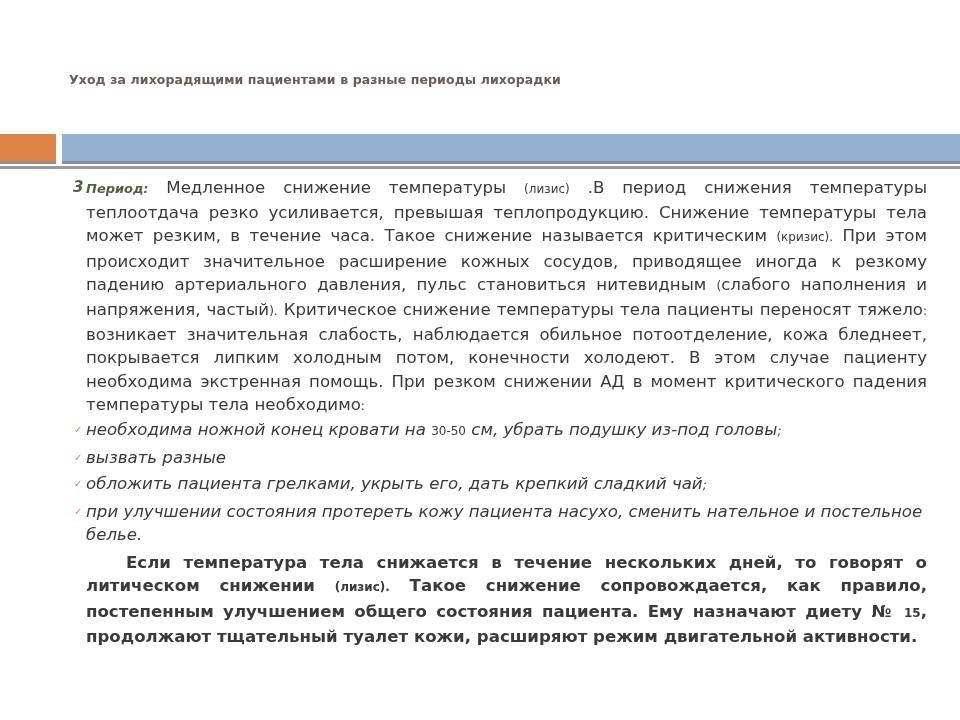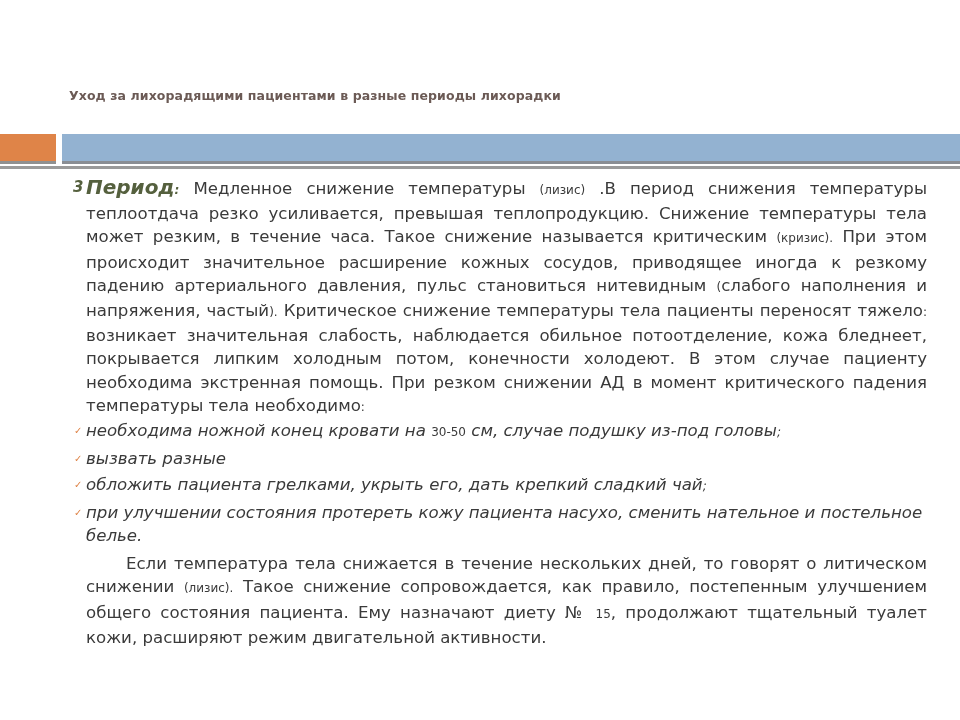--- a/index.html
+++ b/index.html
@@ -4,21 +4,21 @@
 <style>
   html, body { margin: 0; padding: 0; }
   body {
     width: 960px; height: 720px; overflow: hidden;
     background: #ffffff;
     font-family: "DejaVu Sans", sans-serif;
     color: #3a3a3a;
     position: relative;
   }
   .title {
-    position: absolute; left: 69px; top: 88px;
+    position: absolute; left: 69px; top: 72px;
     font-family: "DejaVu Sans", sans-serif;
     font-weight: bold; font-size: 12.5px;
     color: #6b5a55;
     letter-spacing: 0.1px;
   }
   .bar-orange {
     position: absolute; left: 0; top: 134px; width: 56px; height: 27px;
     background: #df8448;
     border-bottom: 3px solid #909090;
   }
@@ -38,51 +38,51 @@
     color: #3a3a3a;
   }
   .p1 { position: relative; margin: 0; }
   .num {
     position: absolute; left: -13px; top: 0;
     font-weight: bold; font-style: italic;
     color: #55603e; font-size: 15px;
   }
   .period {
     font-weight: bold; font-style: italic;
-    color: #55603e; font-size: 20px;
+    color: #55603e; font-size: 13px;
   }
   .small { font-size: 12px; }
   .checklist { list-style: none; margin: 0; padding: 0; }
   .check-item {
     position: relative; font-style: italic; text-align: left;
     line-height: 23px; margin-bottom: 3px;
   }
   .check-icon {
     position: absolute; left: -12px; top: 0;
     font-size: 10px; color: #df8448; font-style: normal;
   }
-  .p2 { margin: 5px 0 0 0; text-indent: 40px; line-height: 23.4px; }
+  .p2 { margin: 5px 0 0 0; text-indent: 40px; line-height: 23.4px; font-weight: bold; }
 </style>
 </head>
 <body>
 
 <div class="title">Уход за лихорадящими пациентами в разные периоды лихорадки</div>
 
 <div class="bar-orange"></div>
 <div class="bar-blue"></div>
 <div class="bar-line"></div>
 
 <div class="content">
   <p class="p1">
     <span class="num">3</span><span class="period">Период</span><span class="period small">:</span><span> Медленное снижение температуры </span><span class="small">(лизис)</span><span> .В период снижения температуры теплоотдача резко усиливается, превышая теплопродукцию. Снижение температуры тела может резким, в течение часа. Такое снижение называется критическим </span><span class="small">(кризис).</span><span> При этом происходит значительное расширение кожных сосудов, приводящее иногда к резкому падению артериального давления, пульс становиться нитевидным </span><span class="small">(</span><span>слабого наполнения и напряжения, частый</span><span class="small">).</span><span> Критическое снижение температуры тела пациенты переносят тяжело</span><span class="small">:</span><span> возникает значительная слабость, наблюдается обильное потоотделение, кожа бледнеет, покрывается липким холодным потом, конечности холодеют. В этом случае пациенту необходима экстренная помощь. При резком снижении АД в момент критического падения температуры тела необходимо</span><span class="small">:</span>
   </p>
 
   <ul class="checklist">
     <li class="check-item">
-      <span class="check-icon">✓</span><span>необходима ножной конец кровати на </span><span class="small" style="font-style:normal">30-50</span><span> см, случае подушку из-под головы</span><span class="small">;</span>
+      <span class="check-icon">✓</span><span>необходима ножной конец кровати на </span><span class="small" style="font-style:normal">30-50</span><span> см, убрать подушку из-под головы</span><span class="small">;</span>
     </li>
     <li class="check-item">
       <span class="check-icon">✓</span><span>вызвать разные</span>
     </li>
     <li class="check-item">
       <span class="check-icon">✓</span><span> обложить пациента грелками, укрыть его, дать крепкий сладкий чай</span><span class="small">;</span>
     </li>
     <li class="check-item">
       <span class="check-icon">✓</span><span>при улучшении состояния протереть кожу пациента насухо, сменить нательное и постельное белье.</span>
     </li>

